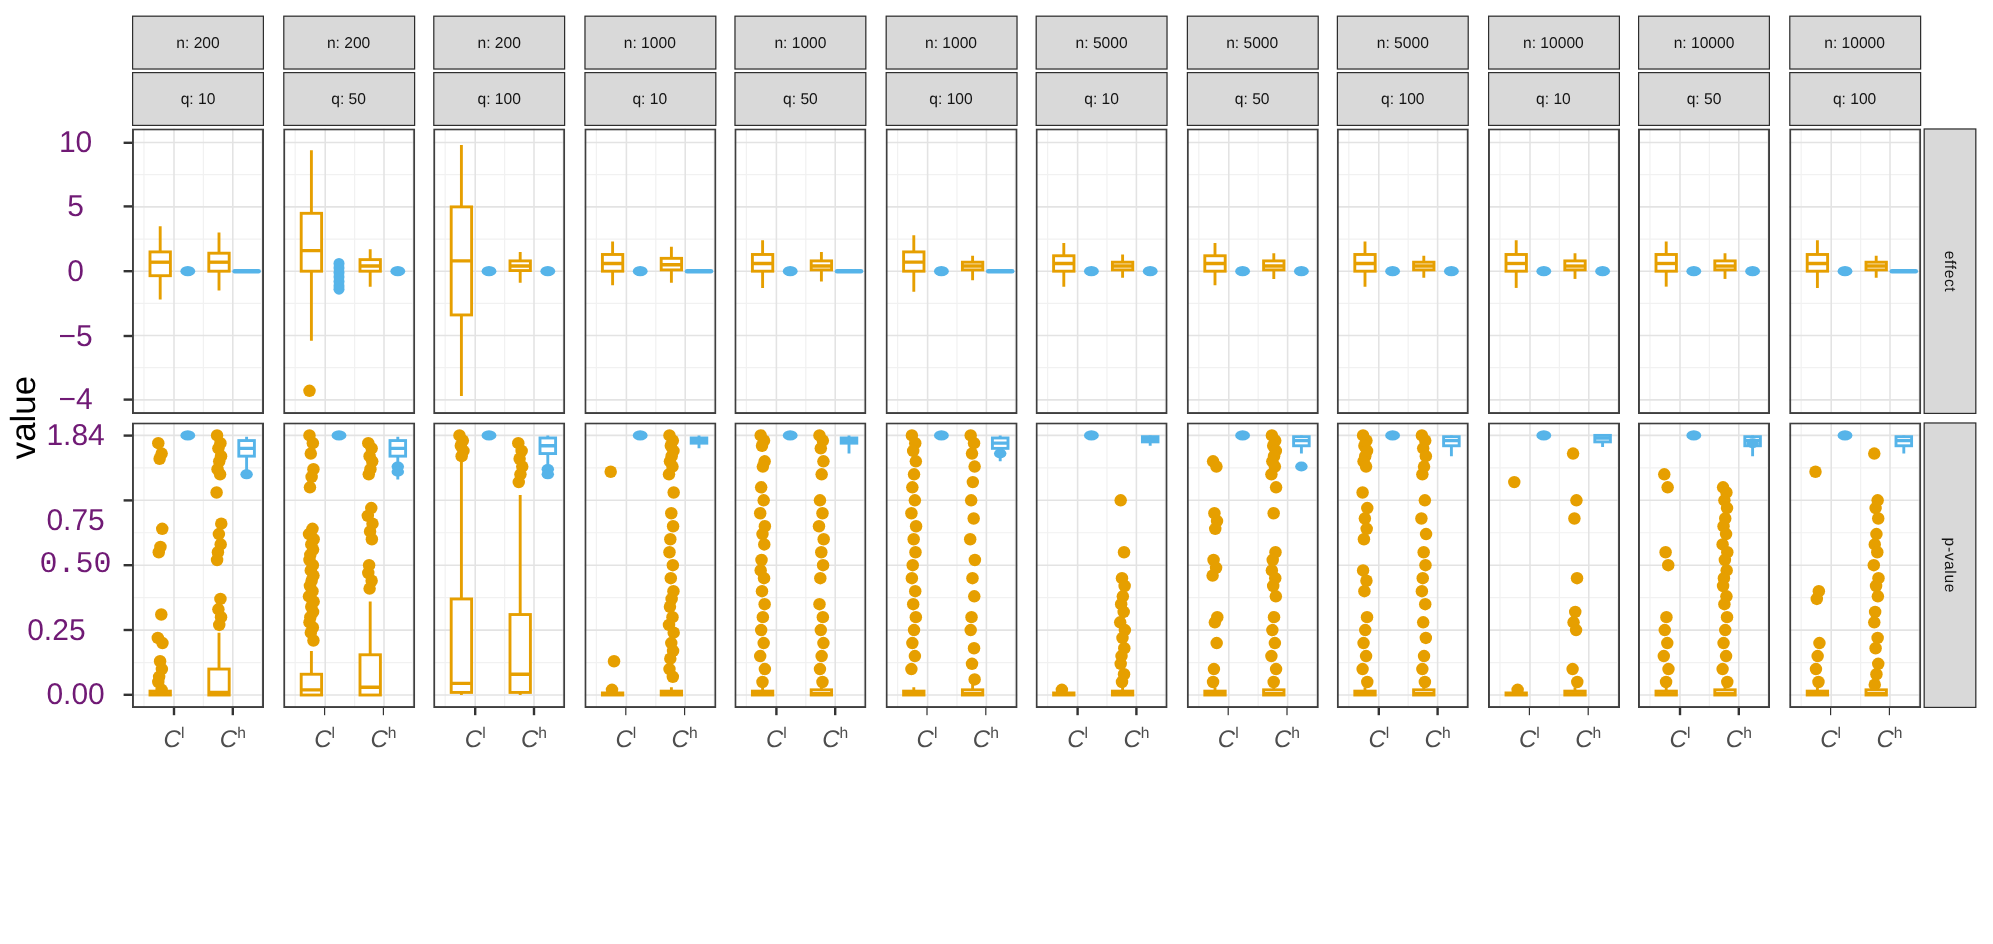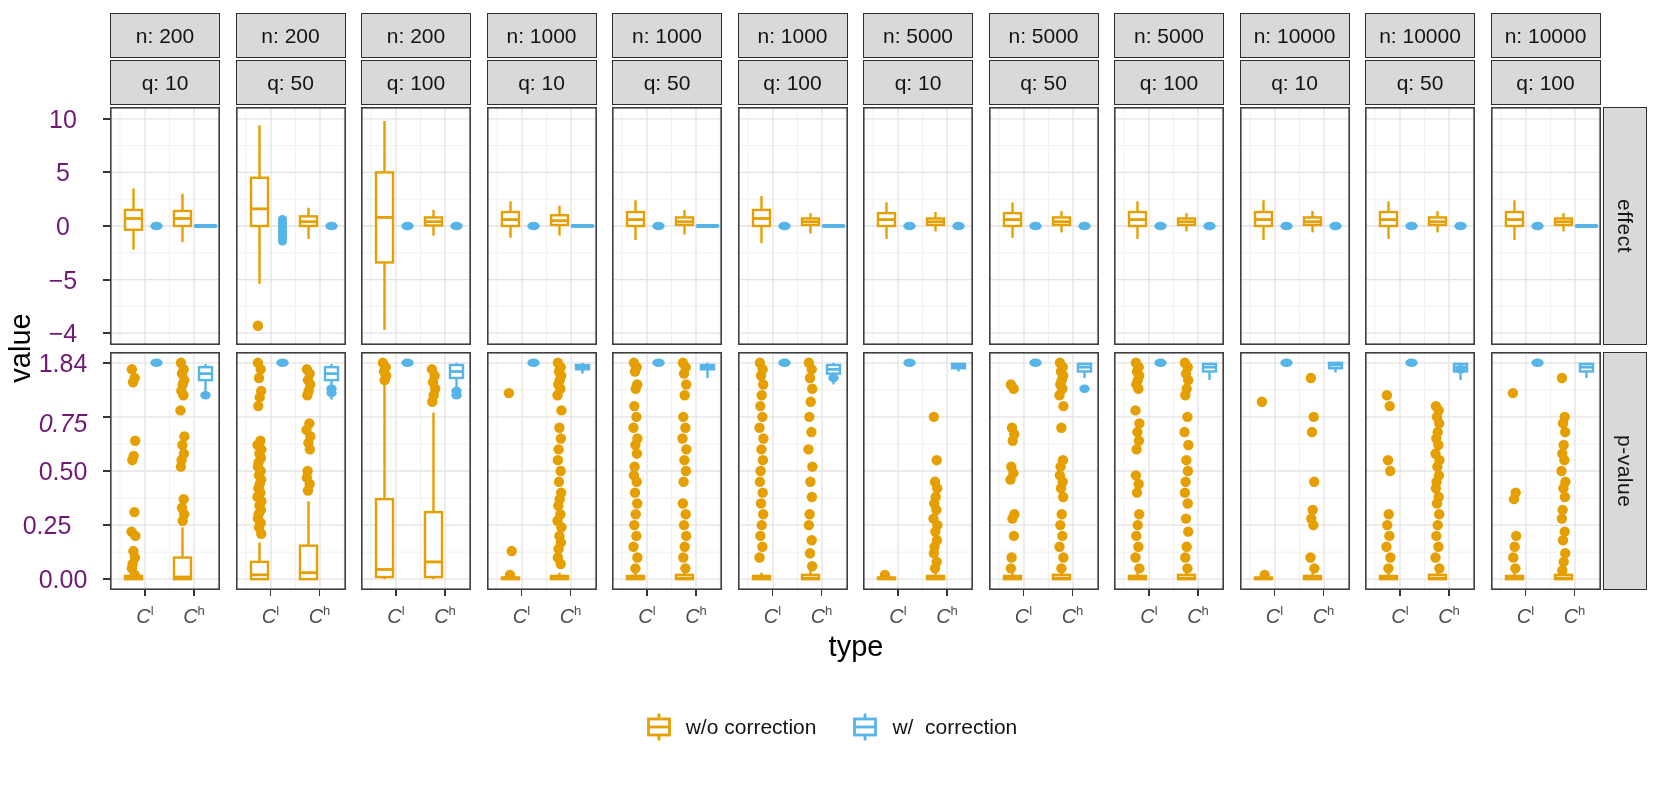--- a/index.html
+++ b/index.html
@@ -1,19 +1,19 @@
 <!DOCTYPE html>
 <html><head>
 <meta charset="utf-8">
 <style>
   html,body{margin:0;padding:0;background:#fff;}
   #plot{position:relative;width:1661px;height:787px;background:#fff;overflow:hidden;
         font-family:"Liberation Sans","DejaVu Sans",sans-serif;}
   .strip{position:absolute;background:#D9D9D9;border:1.4px solid #2e2e2e;box-sizing:border-box;
-         display:flex;align-items:center;justify-content:center;font-size:21px;color:#141414;}
+         display:flex;align-items:center;justify-content:center;font-size:13px;color:#141414;}
   .strip-right span{writing-mode:vertical-rl;letter-spacing:0.5px;}
   .panel{position:absolute;background:#fff;}
   .panel svg{position:absolute;left:0;top:0;}
   .ytick{position:absolute;font-size:25px;color:#701a75;text-align:center;line-height:22px;}
   .xtick{position:absolute;font-size:20px;color:#4d4d4d;text-align:center;line-height:24px;}
   .xtick i{font-style:italic;}
   .xtick sup{font-size:13px;font-style:normal;}
   .tickmark{position:absolute;background:#333;}
   .axis-title{position:absolute;color:#000;font-size:29px;}
   #y-title{left:-224px;top:326px;width:500px;height:44px;text-align:center;
@@ -22,53 +22,28 @@
   #legend{position:absolute;left:0;top:712px;width:1661px;display:flex;
           justify-content:center;align-items:center;gap:34px;}
   .legend-item{display:flex;align-items:center;gap:12px;font-size:21px;color:#141414;}
   .legend-item span{white-space:pre;}
 </style>
 </head>
 <body>
 
 <div id="plot">
   <div id="y-title" class="axis-title">value</div>
-  <div id="x-title" class="axis-title">type</div>
 
   <div class="strip strip-right" style="left:1603px;top:107px;width:44px;height:238px;">
     <span>effect</span>
   </div>
   <div class="strip strip-right" style="left:1603px;top:352px;width:44px;height:238px;">
     <span>p-value</span>
   </div>
 
-  <div id="legend">
-    <div class="legend-item">
-      <svg width="30" height="30" viewBox="0 0 30 30">
-        <g fill="none" stroke-width="2.8" stroke="#E69F00">
-          <line x1="15" y1="1.5" x2="15" y2="7"></line>
-          <rect x="4.5" y="7" width="21" height="16" fill="#ffffff"></rect>
-          <line x1="4.5" y1="15" x2="25.5" y2="15"></line>
-          <line x1="15" y1="23" x2="15" y2="28.5"></line>
-        </g>
-      </svg>
-      <span>w/o correction</span>
-    </div>
-    <div class="legend-item">
-      <svg width="30" height="30" viewBox="0 0 30 30">
-        <g fill="none" stroke-width="2.8" stroke="#56B4E9">
-          <line x1="15" y1="1.5" x2="15" y2="7"></line>
-          <rect x="4.5" y="7" width="21" height="16" fill="#ffffff"></rect>
-          <line x1="4.5" y1="15" x2="25.5" y2="15"></line>
-          <line x1="15" y1="23" x2="15" y2="28.5"></line>
-        </g>
-      </svg>
-      <span>w/  correction</span>
-    </div>
-  </div>
 <div class="strip" style="left: 110px; top: 13px; width: 110px; height: 45px; position: absolute;">n: 200</div>
     <div class="strip" style="left: 110px; top: 60px; width: 110px; height: 45px; position: absolute;">q: 10</div>
     <div class="panel" style="left: 110px; top: 107px; width: 110px; height: 238px; position: absolute;">
       <svg width="110" height="238" viewBox="0 0 110 238">
         <line x1="0" x2="110" y1="38.59459459459459" y2="38.59459459459459" stroke="#F1F1F1" stroke-width="1"></line>
         <line x1="0" x2="110" y1="92.1981981981982" y2="92.1981981981982" stroke="#F1F1F1" stroke-width="1"></line>
         <line x1="0" x2="110" y1="145.8018018018018" y2="145.8018018018018" stroke="#F1F1F1" stroke-width="1"></line>
         <line x1="0" x2="110" y1="199.40540540540542" y2="199.40540540540542" stroke="#F1F1F1" stroke-width="1"></line>
         <line x1="10" x2="10" y1="0" y2="238" stroke="#F1F1F1" stroke-width="1"></line>
         <line x1="59.5" x2="59.5" y1="0" y2="238" stroke="#F1F1F1" stroke-width="1"></line>
@@ -1235,21 +1210,21 @@
     <div class="ytick" style="left: 28px; top: 161.396px; width: 70px; position: absolute;">5</div>
     <div class="tickmark" style="left: 103px; top: 171.496px; width: 7px; height: 1.8px; position: absolute; background: rgb(51, 51, 51);"></div>
     <div class="ytick" style="left: 28px; top: 215px; width: 70px; position: absolute;">0</div>
     <div class="tickmark" style="left: 103px; top: 225.1px; width: 7px; height: 1.8px; position: absolute; background: rgb(51, 51, 51);"></div>
     <div class="ytick" style="left: 28px; top: 268.604px; width: 70px; position: absolute;">−5</div>
     <div class="tickmark" style="left: 103px; top: 278.704px; width: 7px; height: 1.8px; position: absolute; background: rgb(51, 51, 51);"></div>
     <div class="ytick" style="left: 28px; top: 322.207px; width: 70px; position: absolute;">−4</div>
     <div class="tickmark" style="left: 103px; top: 332.307px; width: 7px; height: 1.8px; position: absolute; background: rgb(51, 51, 51);"></div>
     <div class="ytick" style="left: 28px; top: 351.818px; width: 70px; position: absolute;">1.84</div>
     <div class="tickmark" style="left: 103px; top: 361.918px; width: 7px; height: 1.8px; position: absolute; background: rgb(51, 51, 51);"></div>
-    <div class="ytick" style="left: 28px; top: 412px; width: 70px; position: absolute; font-style: italic;">0.75</div>
+    <div class="ytick" style="left: 28px; top: 423px; width: 70px; position: absolute;">0.75</div>
     <div class="tickmark" style="left: 103px; top: 416.009px; width: 7px; height: 1.8px; position: absolute; background: rgb(51, 51, 51);"></div>
-    <div class="ytick" style="left: 28px; top: 460px; width: 70px; position: absolute;">0.50</div>
+    <div class="ytick" style="left: 28px; top: 460px; width: 70px; position: absolute; font-family: Liberation Mono, monospace;">0.50</div>
     <div class="tickmark" style="left: 103px; top: 470.1px; width: 7px; height: 1.8px; position: absolute; background: rgb(51, 51, 51);"></div>
     <div class="ytick" style="left: 12px; top: 514.091px; width: 70px; position: absolute;">0.25</div>
     <div class="tickmark" style="left: 103px; top: 524.191px; width: 7px; height: 1.8px; position: absolute; background: rgb(51, 51, 51);"></div>
     <div class="ytick" style="left: 28px; top: 568.182px; width: 70px; position: absolute;">0.00</div>
     <div class="tickmark" style="left: 103px; top: 578.282px; width: 7px; height: 1.8px; position: absolute; background: rgb(51, 51, 51);"></div>
   </div>
 
 </body></html>

